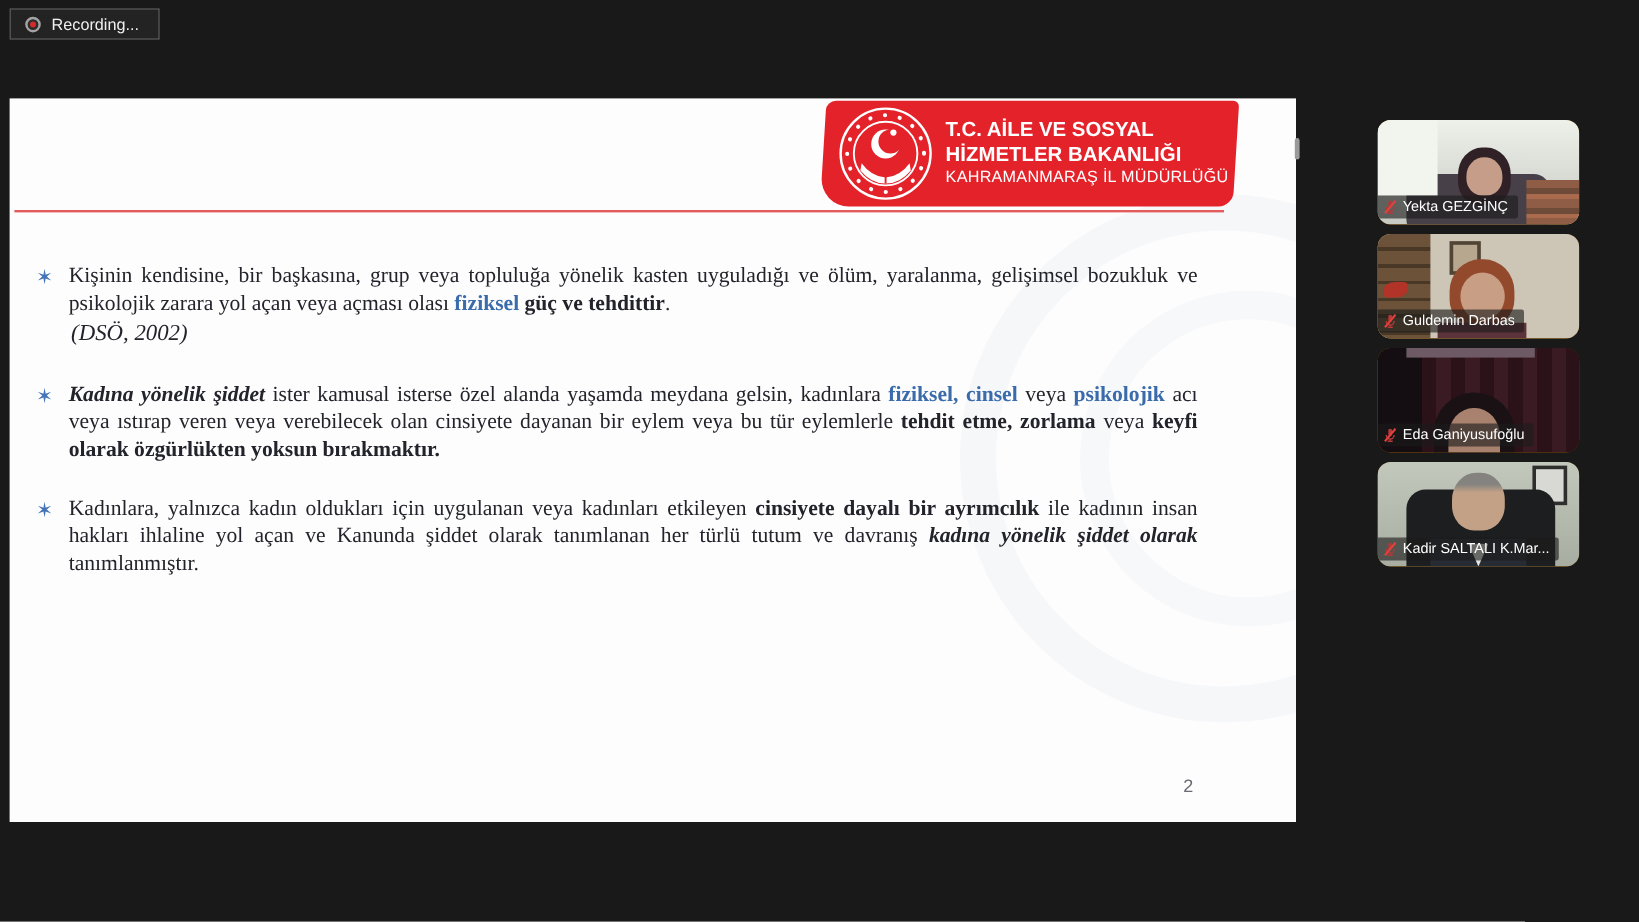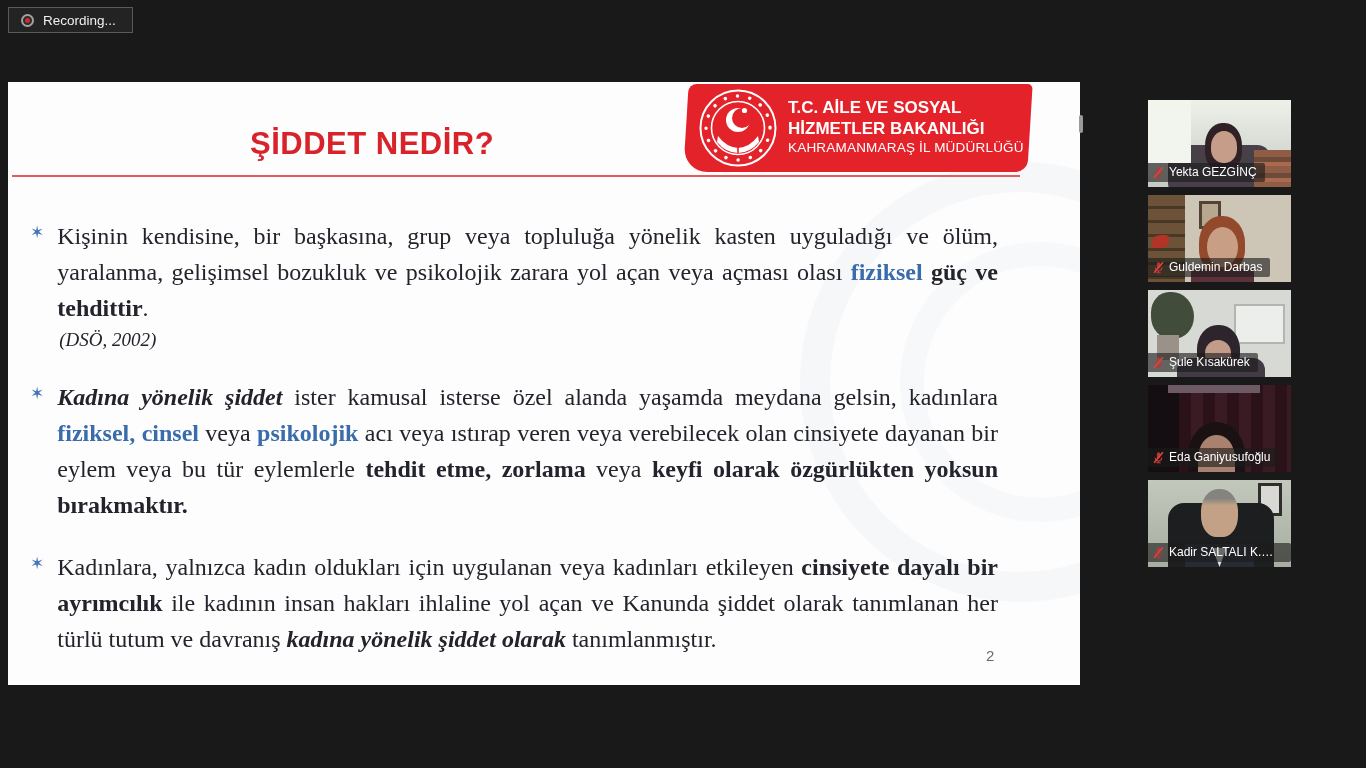--- a/index.html
+++ b/index.html
@@ -31,35 +31,35 @@
   .banner-text { position:absolute; left:102px; top:13px; color:#fff; white-space:nowrap; }
   .banner-text .l1 { font-size:17px; font-weight:700; line-height:21px; }
   .banner-text .l2 { font-size:17px; font-weight:700; line-height:21px; }
   .banner-text .l3 { font-size:13.5px; font-weight:400; line-height:17px; letter-spacing:.2px; }
 
   
   .bullets { position:absolute; left:22px; top:136px; width:968px; font-family:"Liberation Serif", serif; color:#23232b; }
   .bullet { display:flex; gap:13px; margin-bottom:26px; }
   .bdia { color:#4473b8; font-size:17px; line-height:27px; padding-top:1px; flex:0 0 auto; font-family:"DejaVu Sans",sans-serif; }
   .bbody { flex:1; }
-  .btxt { font-size:24px; line-height:36px; text-align:justify; }
+  .btxt { font-size:18px; line-height:23px; text-align:justify; }
   .src { font-size:19px; line-height:27px; font-style:italic; padding-left:2px; }
   .sg-normal {}
   .sg-bold { font-weight:700; }
   .sg-blue-bold { font-weight:700; color:#3a6cab; }
   .sg-bold-italic { font-weight:700; font-style:italic; }
 
   .page-num { position:absolute; left:978px; top:565px; font-size:15px; color:#6a6a72; font-family:"Liberation Sans",sans-serif; }
 
   
   .panel-handle { position:absolute; left:1079px; top:115px; width:4px; height:18px; background:#9a9a9a; border-radius:2px; }
 
   
   .strip { position:absolute; left:1148px; top:100px; width:160px; display:flex; flex-direction:column; gap:8px; }
-  .tile { position:relative; width:143px; height:87px; background:#a16207; overflow:hidden; flex:0 0 auto; }
+  .tile { position:relative; width:168px; height:87px; background:#a16207; overflow:hidden; flex:0 0 auto;border-radius:11px; }
   .tile.active { outline:3px solid #cbdf67; height:90px; }
   .scene { position:absolute; inset:0; overflow:hidden; }
   .s { position:absolute; }
 
   
   .v1 .scene { background:linear-gradient(180deg,#eef0ea,#c6cac2); }
   .v1 .c { left:0; top:0; width:30%; height:72%; background:#f2f4ee; }
   .v1 .a { left:14%; top:52%; width:72%; height:60%; background:#474049; border-radius:14px; }
   .v1 .b { right:0; bottom:0; width:26%; height:42%;
     background:repeating-linear-gradient(180deg,#8f5d46 0 7px,#6e4a38 7px 12px,#a96a4d 12px 16px); }
@@ -119,21 +119,20 @@
 
 <div class="rec-chip">
   <span class="rec-dot"></span>
   <span class="lbl">Recording...</span>
 </div>
 
 <div class="slide">
   <div class="arc arc1"></div>
   <div class="arc arc2"></div>
 
-  <div class="slide-title">ŞİDDET NEDİR?</div>
   <div class="title-rule"></div>
 
   <div class="banner">
     <div class="banner-inner">
       <svg class="emblem" viewBox="0 0 80 80">
         <circle cx="40" cy="40" r="37.5" fill="none" stroke="#fff" stroke-width="2"></circle>
         <circle cx="40" cy="40" r="32" fill="none" stroke="#fff" stroke-width="3.4" stroke-dasharray="0.1 12.4" stroke-linecap="round"></circle>
         <circle cx="40" cy="40" r="26.5" fill="none" stroke="#fff" stroke-width="1.6"></circle>
         <circle cx="40" cy="32" r="12" fill="#fff"></circle>
         <circle cx="44" cy="30" r="10" fill="#e4222a"></circle>
@@ -216,41 +215,20 @@
         <rect x="6" y="1.5" width="4" height="7.5" rx="2" fill="#b03a3a"></rect>
         <path d="M4 8 a4 4.2 0 0 0 8 0" fill="none" stroke="#b03a3a" stroke-width="1.5"></path>
         <line x1="8" y1="12.2" x2="8" y2="14" stroke="#b03a3a" stroke-width="1.5"></line>
         <line x1="5.4" y1="14.4" x2="10.6" y2="14.4" stroke="#b03a3a" stroke-width="1.5"></line>
         <line x1="2.6" y1="14.4" x2="13.4" y2="1.6" stroke="#e2413b" stroke-width="2.1"></line>
       </svg>
       <span class="nm">Guldemin Darbas</span>
     </div>
   </div>
 
-  <div class="tile v3">
-    <div class="scene">
-      <div class="s a"></div>
-        <div class="s b"></div>
-        <div class="s c"></div>
-      <div class="s head"></div>
-        <div class="s face"></div>
-        <div class="s body"></div>
-        <div class="s d"></div>
-    </div>
-    <div class="label">
-      <svg class="mic" width="13" height="13" viewBox="0 0 16 16">
-        <rect x="6" y="1.5" width="4" height="7.5" rx="2" fill="#b03a3a"></rect>
-        <path d="M4 8 a4 4.2 0 0 0 8 0" fill="none" stroke="#b03a3a" stroke-width="1.5"></path>
-        <line x1="8" y1="12.2" x2="8" y2="14" stroke="#b03a3a" stroke-width="1.5"></line>
-        <line x1="5.4" y1="14.4" x2="10.6" y2="14.4" stroke="#b03a3a" stroke-width="1.5"></line>
-        <line x1="2.6" y1="14.4" x2="13.4" y2="1.6" stroke="#e2413b" stroke-width="2.1"></line>
-      </svg>
-      <span class="nm">Şule Kısakürek</span>
-    </div>
-  </div>
 
   <div class="tile v4">
     <div class="scene">
       <div class="s a"></div>
         <div class="s b"></div>
         <div class="s c"></div>
       <div class="s head"></div>
         <div class="s face"></div>
         <div class="s body"></div>
         <div class="s d"></div>

